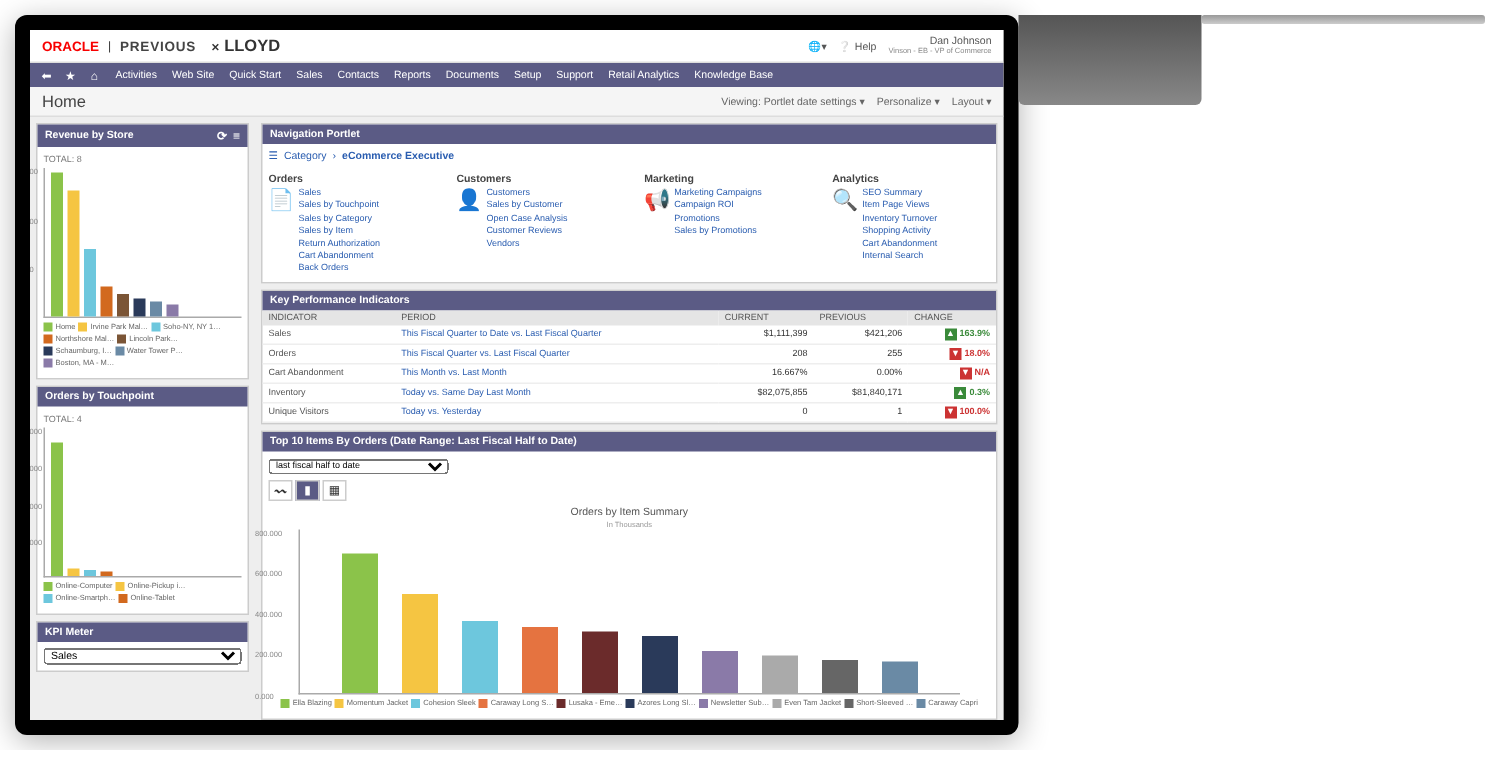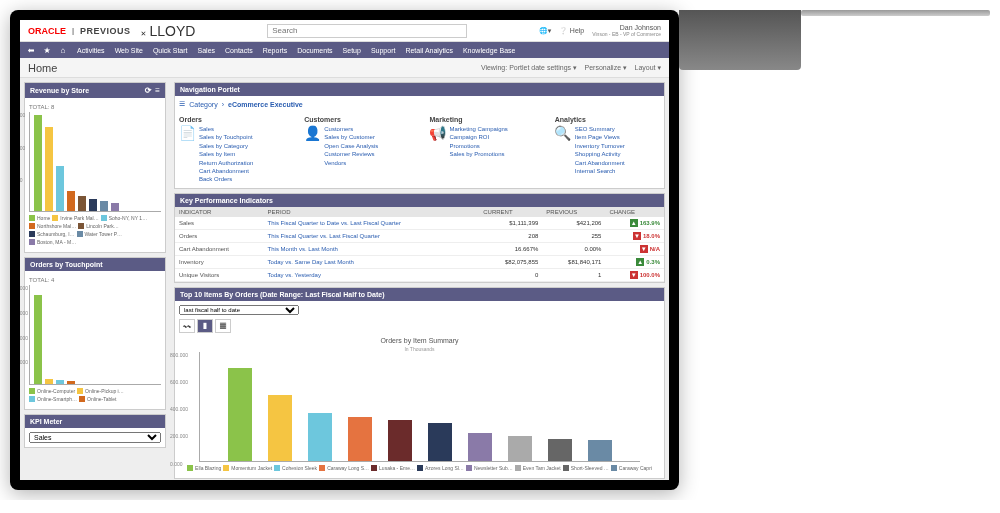--- a/index.html
+++ b/index.html
@@ -6,21 +6,21 @@
 body{background:#fff;display:flex;justify-content:center;padding:10px}
 .monitor{width:980px;background:#000;border-radius:8px;padding:10px;box-shadow:0 4px 20px rgba(0,0,0,.3)}
 .screen{background:#fff;height:460px;overflow:hidden;font-size:8px;color:#333}
 .stand{width:180px;height:60px;margin:0 auto;background:linear-gradient(#555,#888);border-radius:0 0 4px 4px}
 .base{width:280px;height:6px;margin:0 auto;background:linear-gradient(#999,#ccc);border-radius:2px}
 
 .topbar{height:22px;background:#fff;border-bottom:1px solid #ddd;display:flex;align-items:center;padding:0 8px;justify-content:space-between}
 .brand{display:flex;align-items:center;gap:6px}
 .oracle{color:#f80000;font-weight:bold;font-size:9px}
 .netsuite{color:#444;font-weight:bold;font-size:9px;letter-spacing:.5px}
-.lloyd{color:#333;font-weight:normal;font-size:14px;margin-left:4px}
+.lloyd{color:#333;font-weight:bold;font-size:11px;margin-left:4px}
 .lloyd::before{content:"✕";margin-right:3px;font-size:7px}
 .search{flex:0 0 200px;margin:0 20px}
 .search input{width:100%;height:14px;border:1px solid #ccc;font-size:8px;padding:0 4px}
 .userinfo{display:flex;align-items:center;gap:8px;font-size:7px;color:#555}
 .userinfo .name{text-align:right;line-height:1.1}
 
 .menubar{height:16px;background:#5b5b85;display:flex;align-items:center;padding:0 4px;gap:2px}
 .menubar .mi{color:#fff;font-size:7px;padding:2px 5px;cursor:pointer}
 .menubar .icon{width:14px;height:14px;display:flex;align-items:center;justify-content:center;color:#fff;font-size:8px}
 
@@ -80,23 +80,20 @@
 
 <div class="monitor">
 <div class="screen">
 
 <div class="topbar">
   <div class="brand">
     <span class="oracle">ORACLE</span>
     <span>|</span>
     <span class="netsuite">PREVIOUS</span>
     <span class="lloyd">LLOYD</span>
-  </div>
-  <div class="search">
-    <input placeholder="Search" style="">
   </div>
   <div class="userinfo">
     <span>🌐▾</span>
     <span>❔ <span>Help</span></span>
     <div class="name">
       <div>Dan Johnson</div>
       <div style="font-size:5px;color:#888">Vinson - EB - VP of Commerce</div>
     </div>
   </div>
 </div>

